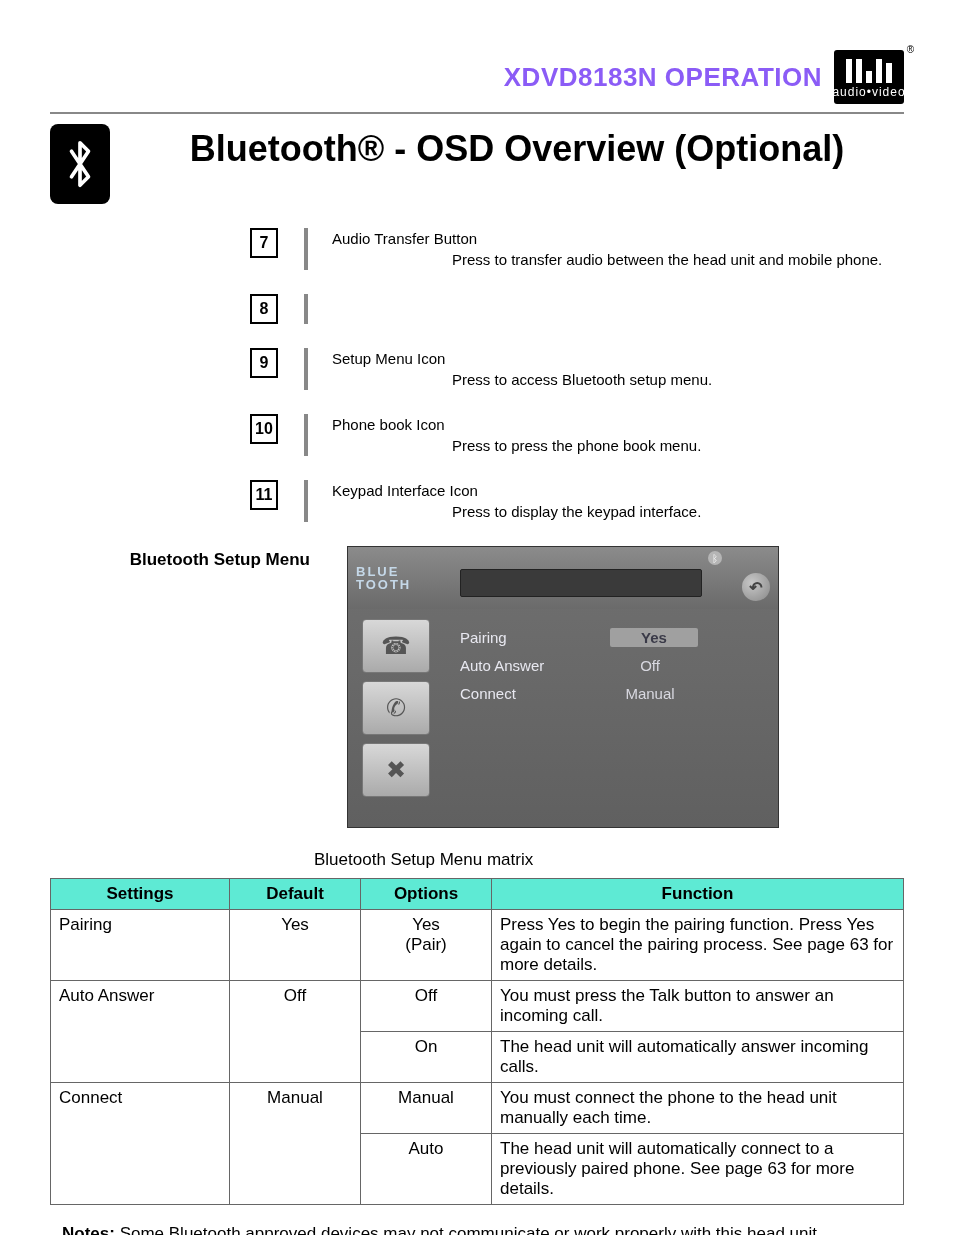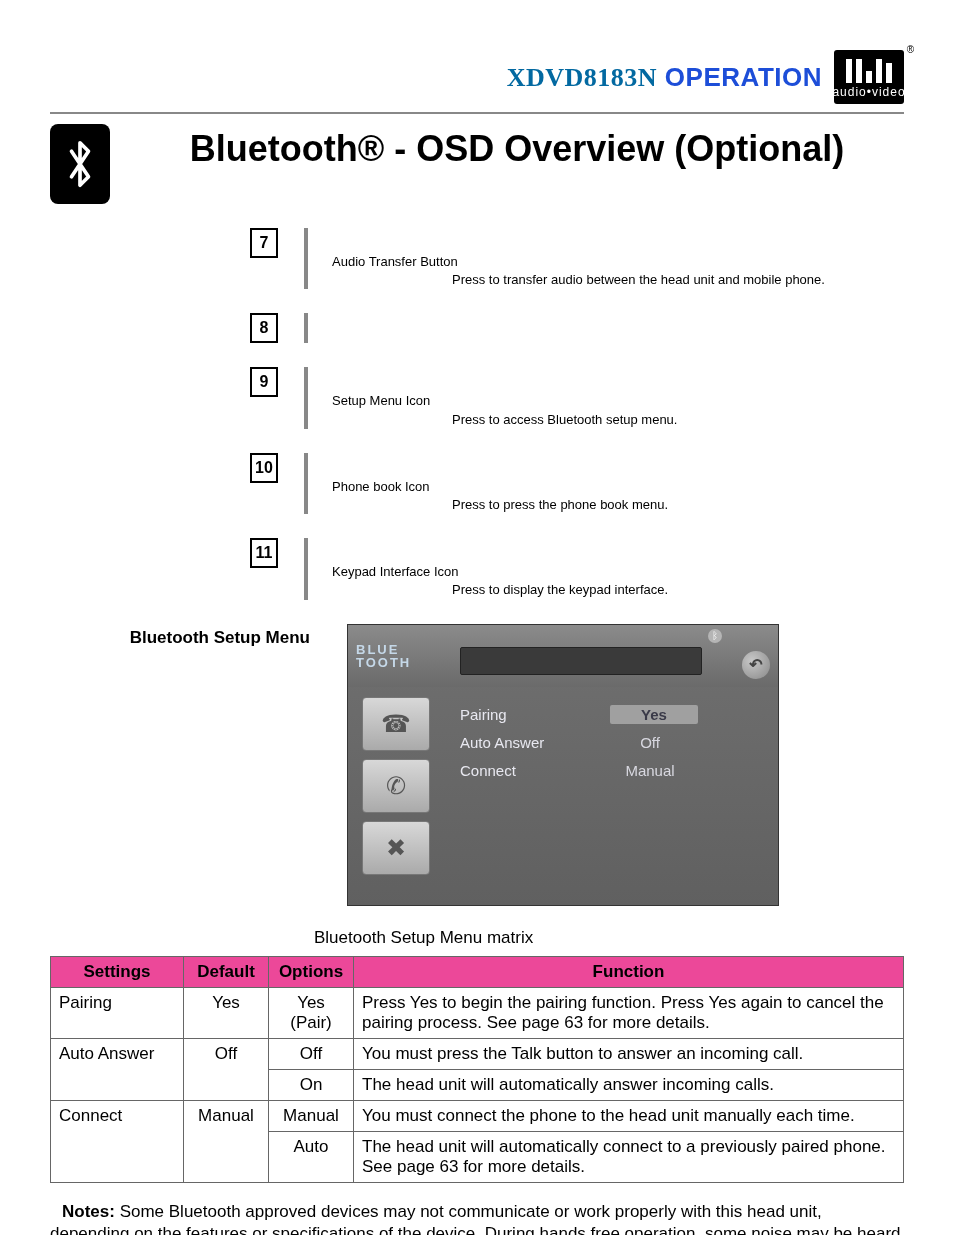--- a/index.html
+++ b/index.html
@@ -15,22 +15,22 @@
     padding: 50px 50px 30px 50px;
     box-sizing: border-box;
   }
   .header-row {
     display: flex;
     justify-content: flex-end;
     align-items: center;
     gap: 12px;
   }
   .header-text { font-size: 26px; letter-spacing: 0.5px; font-stretch: condensed;}
-  .header-text .model { color: #0369a1; font-weight: 800; font-family: Liberation Serif, serif; font-stretch: condensed;}
-  .header-text .op { color: #1d4ed8; font-weight: 800; font-family: Arial, sans-serif; font-stretch: condensed;}
+  .header-text .model { color: #8b5cf6; font-weight: 800; font-family: Liberation Sans, sans-serif; font-stretch: condensed;}
+  .header-text .op { color: #8b5cf6; font-weight: 800; font-family: Arial, sans-serif; font-stretch: condensed;}
   .logo-box {
     width: 70px; height: 54px; background: #000; border-radius: 3px; color: #fff;
     display: flex; flex-direction: column; align-items: center; justify-content: center;
     position: relative;
   }
   .logo-bars { display: flex; gap: 4px; align-items: flex-end; height: 28px;}
   .logo-bars span { display:block; width: 6px; background:#fff;}
   .logo-bars span:nth-child(1){height:24px}
   .logo-bars span:nth-child(2){height:24px}
   .logo-bars span:nth-child(3){height:12px}
@@ -46,21 +46,21 @@
     flex:0 0 60px;margin-left:0;
   }
   .bt-badge svg{width:34px;height:52px;}
   .main-title{flex:1;font-size:36px;font-weight:900;text-align:center;font-family: Arial, sans-serif;font-stretch: condensed;letter-spacing:0px;margin-top:4px;}
 
   .numbered-list{margin-top:24px;margin-left:200px;}
   .num-row{display:flex;align-items:flex-start;gap:24px;margin-bottom:24px;}
   .num-box-wrap{width:30px;flex:0 0 30px;}
   .num-box{border:2px solid #000;width:24px;height:26px;display:flex;align-items:center;justify-content:center;font-weight:900;font-size:16px;font-family:Arial;font-stretch:condensed;}
   .vbar{width:4px;align-self:stretch;background:#888;flex:0 0 4px;}
-  .num-content{flex:1;font-size:13px;line-height:1.4;margin-top:25px;}
+  .num-content{flex:1;font-size:15px;line-height:1.4;}
   .num-content .label{font-weight:400;}
   .num-content .desc{display:block;padding-left:120px;}
 
   .setup-row{display:flex;align-items:flex-start;gap:37px;margin-top:12px;}
   .setup-label-col{width:260px;flex:0 0 260px;text-align:right;font-size:17px;font-weight:700;padding-top:4px;}
   .setup-screenshot{
     width:430px;height:280px;background:linear-gradient(#707070,#606060);border:1px solid #333;position:relative;
     font-family: Arial, sans-serif;
   }
   .ss-topbar{height:62px;background:linear-gradient(#8b8b8b,#6a6a6a);display:flex;align-items:center;padding:6px 8px;box-sizing:border-box;position:relative;}
@@ -72,21 +72,21 @@
   .ss-side{width:100px;display:flex;flex-direction:column;gap:8px;padding:10px 14px;box-sizing:border-box;}
   .ss-side-btn{width:66px;height:52px;background:linear-gradient(#d8d8d8,#aaa);border:1px solid #777;border-radius:4px;display:flex;align-items:center;justify-content:center;color:#555;font-size:24px;}
   .ss-main{flex:1;padding:14px 12px;color:#eee;}
   .ss-opt-row{display:flex;align-items:center;height:28px;font-size:15px;}
   .ss-opt-label{width:150px;color:#e8e8f0;}
   .ss-opt-val{width:80px;text-align:center;color:#d8d8e0;}
   .ss-opt-val.hl{background:#a0a0a0;color:#3a3a48;font-weight:bold;border-radius:2px;padding:1px 4px;}
 
   .matrix-caption{margin:22px 0 8px 264px;font-size:17px;}
   table.matrix{width:100%;border-collapse:collapse;font-size:17px;}
-  table.matrix th{background:#ec4899;color:#000;font-weight:700;border:1px solid #666;padding:5px 1px;font-stretch:condensed;}
+  table.matrix th{background:#5eead4;color:#000;font-weight:700;border:1px solid #666;padding:5px 24px;font-stretch:condensed;}
   table.matrix td{border:1px solid #666;padding:5px 8px;vertical-align:top;}
   table.matrix td.c{ text-align:center;}
   .col-set{width:130px;}
   .col-def{width:82px;}
   .col-opt{width:82px;}
   .notes{font-size:17px;margin-top:18px;line-height:1.35;}
   .notes b{font-weight:800;font-stretch:condensed;margin-left:12px;}
   .condensed{font-stretch:condensed;font-family:Arial;}
 </style>
 </head>

